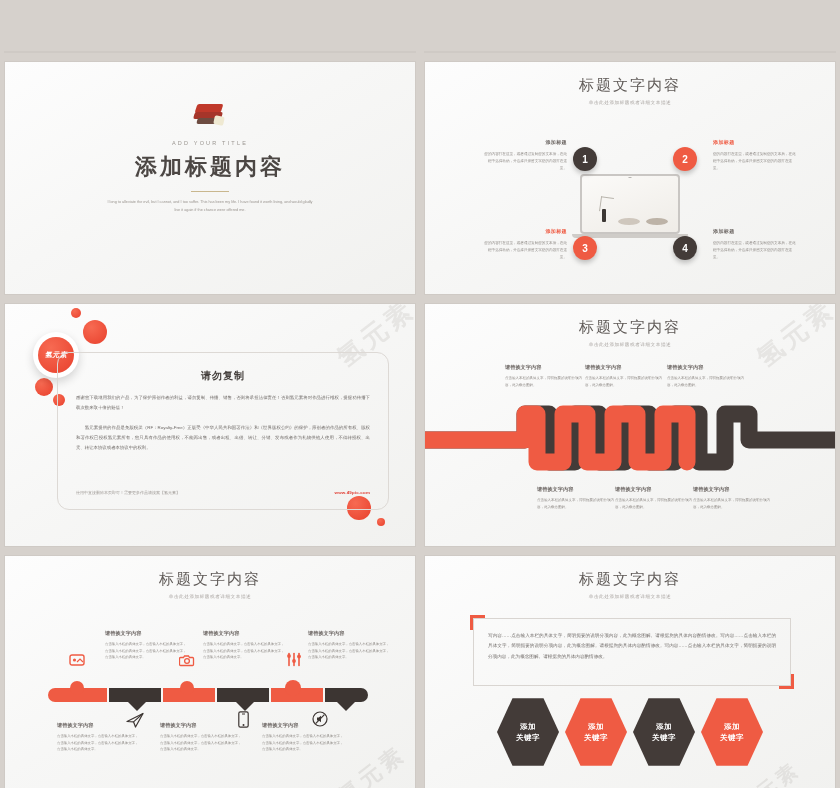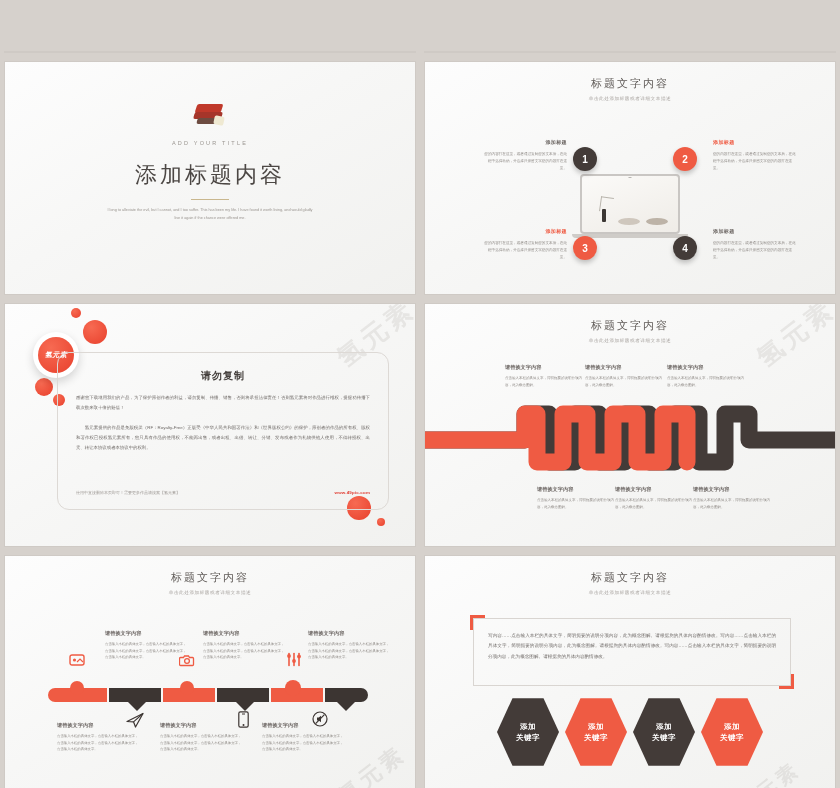--- a/index.html
+++ b/index.html
@@ -21,21 +21,21 @@
   .slide{
     position:relative;overflow:hidden;
     background:linear-gradient(150deg,#fdfdfd 0%,#f7f7f6 45%,#f1f1ef 100%);
     box-shadow:0 0 0 1px rgba(0,0,0,0.03);
   }
   .slide.clipped-top{align-self:end;}
 
   
   .s-title{
     text-align:center;color:#5f5a57;
-    font-size:11px;letter-spacing:2px;margin-top:14px;font-weight:400;
+    font-size:15px;letter-spacing:2px;margin-top:14px;font-weight:400;
   }
   .s-sub{
     text-align:center;color:#a9a4a0;
     font-size:5px;letter-spacing:.6px;margin-top:4px;
     transform:scale(.92);
   }
 
   
   .wm{
     position:absolute;color:rgba(120,115,112,.13);
@@ -55,21 +55,21 @@
 
   
   .title-wrap{position:absolute;left:0;right:0;top:40px;text-align:center;}
   .book{margin:0 auto 8px;width:34px;height:30px;position:relative;}
   .book i{position:absolute;display:block;border-radius:2px;}
   .b1{left:3px;top:2px;width:26px;height:9px;background:#c0392b;transform:skewX(-18deg);}
   .b2{left:1px;top:10px;width:28px;height:7px;background:#a5352a;transform:skewX(-16deg);}
   .b3{left:4px;top:16px;width:22px;height:6px;background:#6d4c41;transform:skewX(-14deg);}
   .b4{left:21px;top:14px;width:10px;height:9px;background:#efe9d2;transform:rotate(12deg);border-radius:1px;}
   .eyebrow{font-size:5.5px;letter-spacing:2.2px;color:#9b9691;}
-  .bigtitle{font-size:22px;letter-spacing:3px;color:#4c4744;margin-top:14px;font-weight:400;}
+  .bigtitle{font-size:22px;letter-spacing:3px;color:#4c4744;margin-top:6px;font-weight:700;}
   .rule{width:38px;height:1px;background:#c9b78e;margin:9px auto 7px;}
   .quote{font-size:3.8px;line-height:2.1;color:#9b9691;width:210px;margin:0 auto;}
 
   
   .laptop{
     position:absolute;left:50%;top:112px;transform:translateX(-50%);
     width:100px;
   }
   .lscreen{
     width:100px;height:60px;box-sizing:border-box;

